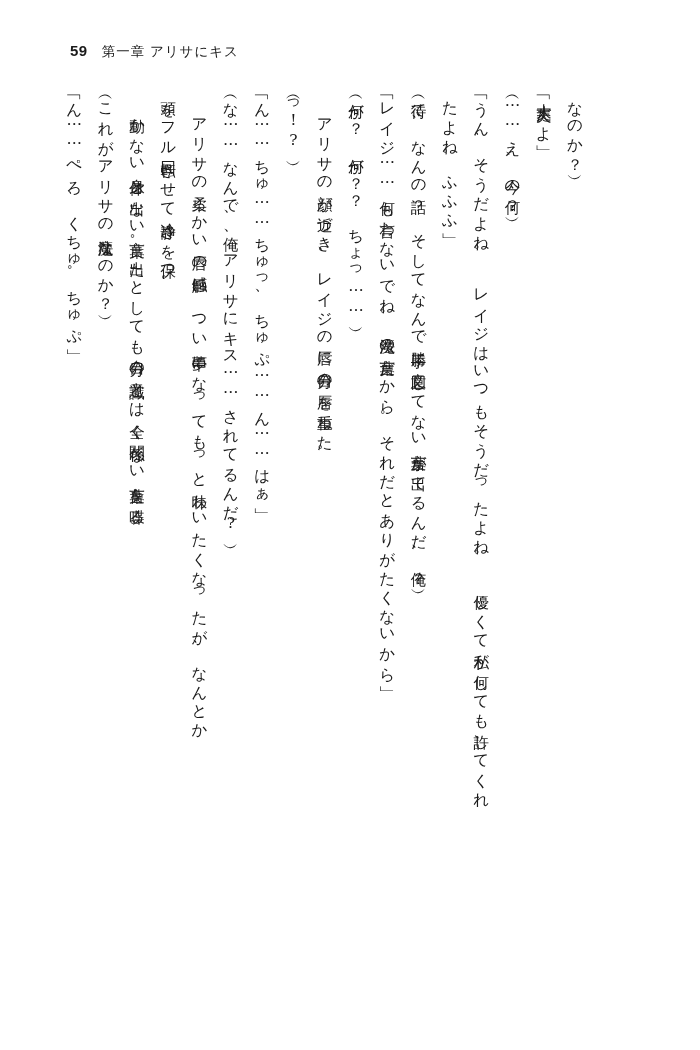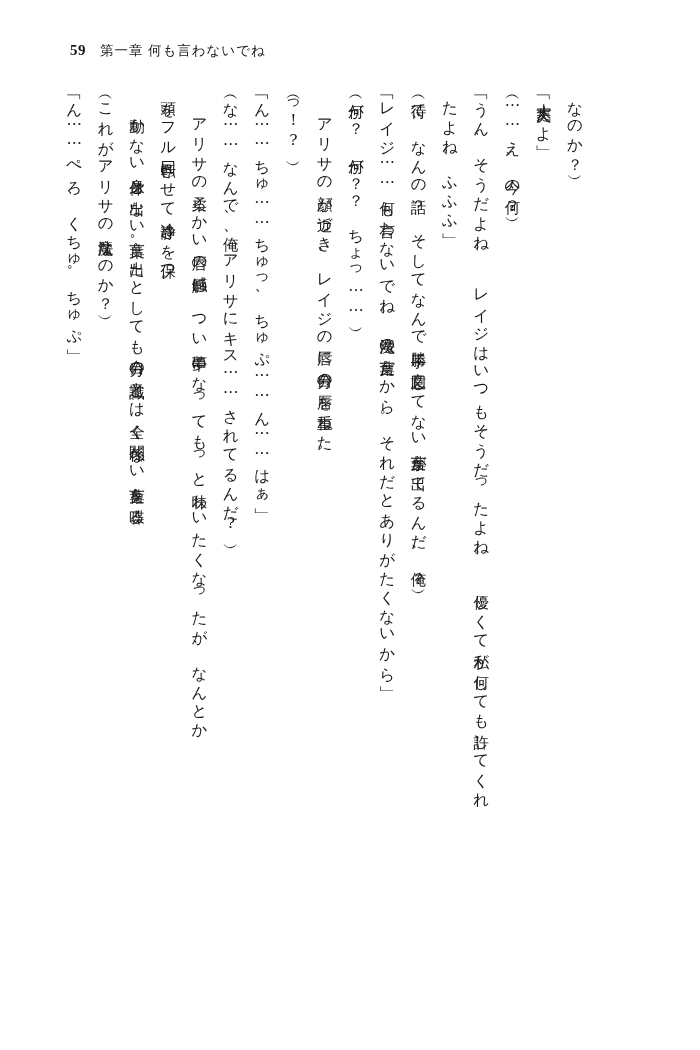--- a/index.html
+++ b/index.html
@@ -21,21 +21,21 @@
     position: relative;
     box-sizing: border-box;
   }
   .header {
     position: absolute;
     top: 42px;
     left: 70px;
     display: flex;
     align-items: baseline;
     gap: 14px;
-    font-family: Liberation Serif, serif;
+    font-family: Liberation Sans, sans-serif;
   }
   .header .page-number {
     font-size: 15px;
     font-weight: bold;
     letter-spacing: 0.5px;
   }
   .header .chapter-title {
     font-size: 13.5px;
     letter-spacing: 1px;
   }
@@ -68,21 +68,21 @@
     padding-top: 17px;
   }
 </style>
 </head>
 <body>
 
 <div class="page">
 
   <div class="header">
     <span class="page-number">59</span>
-    <span class="chapter-title">第一章 何も言わないでね</span>
+    <span class="chapter-title">第一章 アリサにキス</span>
   </div>
 
   <div class="body-area">
     <div class="vtext" id="vtext">
         <p>なのか？）</p>
         <p>「大丈夫だよ」</p>
         <p>（……え、今の何？）</p>
         <p>「うん、そうだよね。　レイジはいつもそうだったよね。　優しくて私が何しても許してくれ</p>
         <p>たよね。ふふふ」</p>
         <p>（待て、なんの話？　そしてなんで勝手に意図してない言葉が出てるんだ、俺？）</p>

